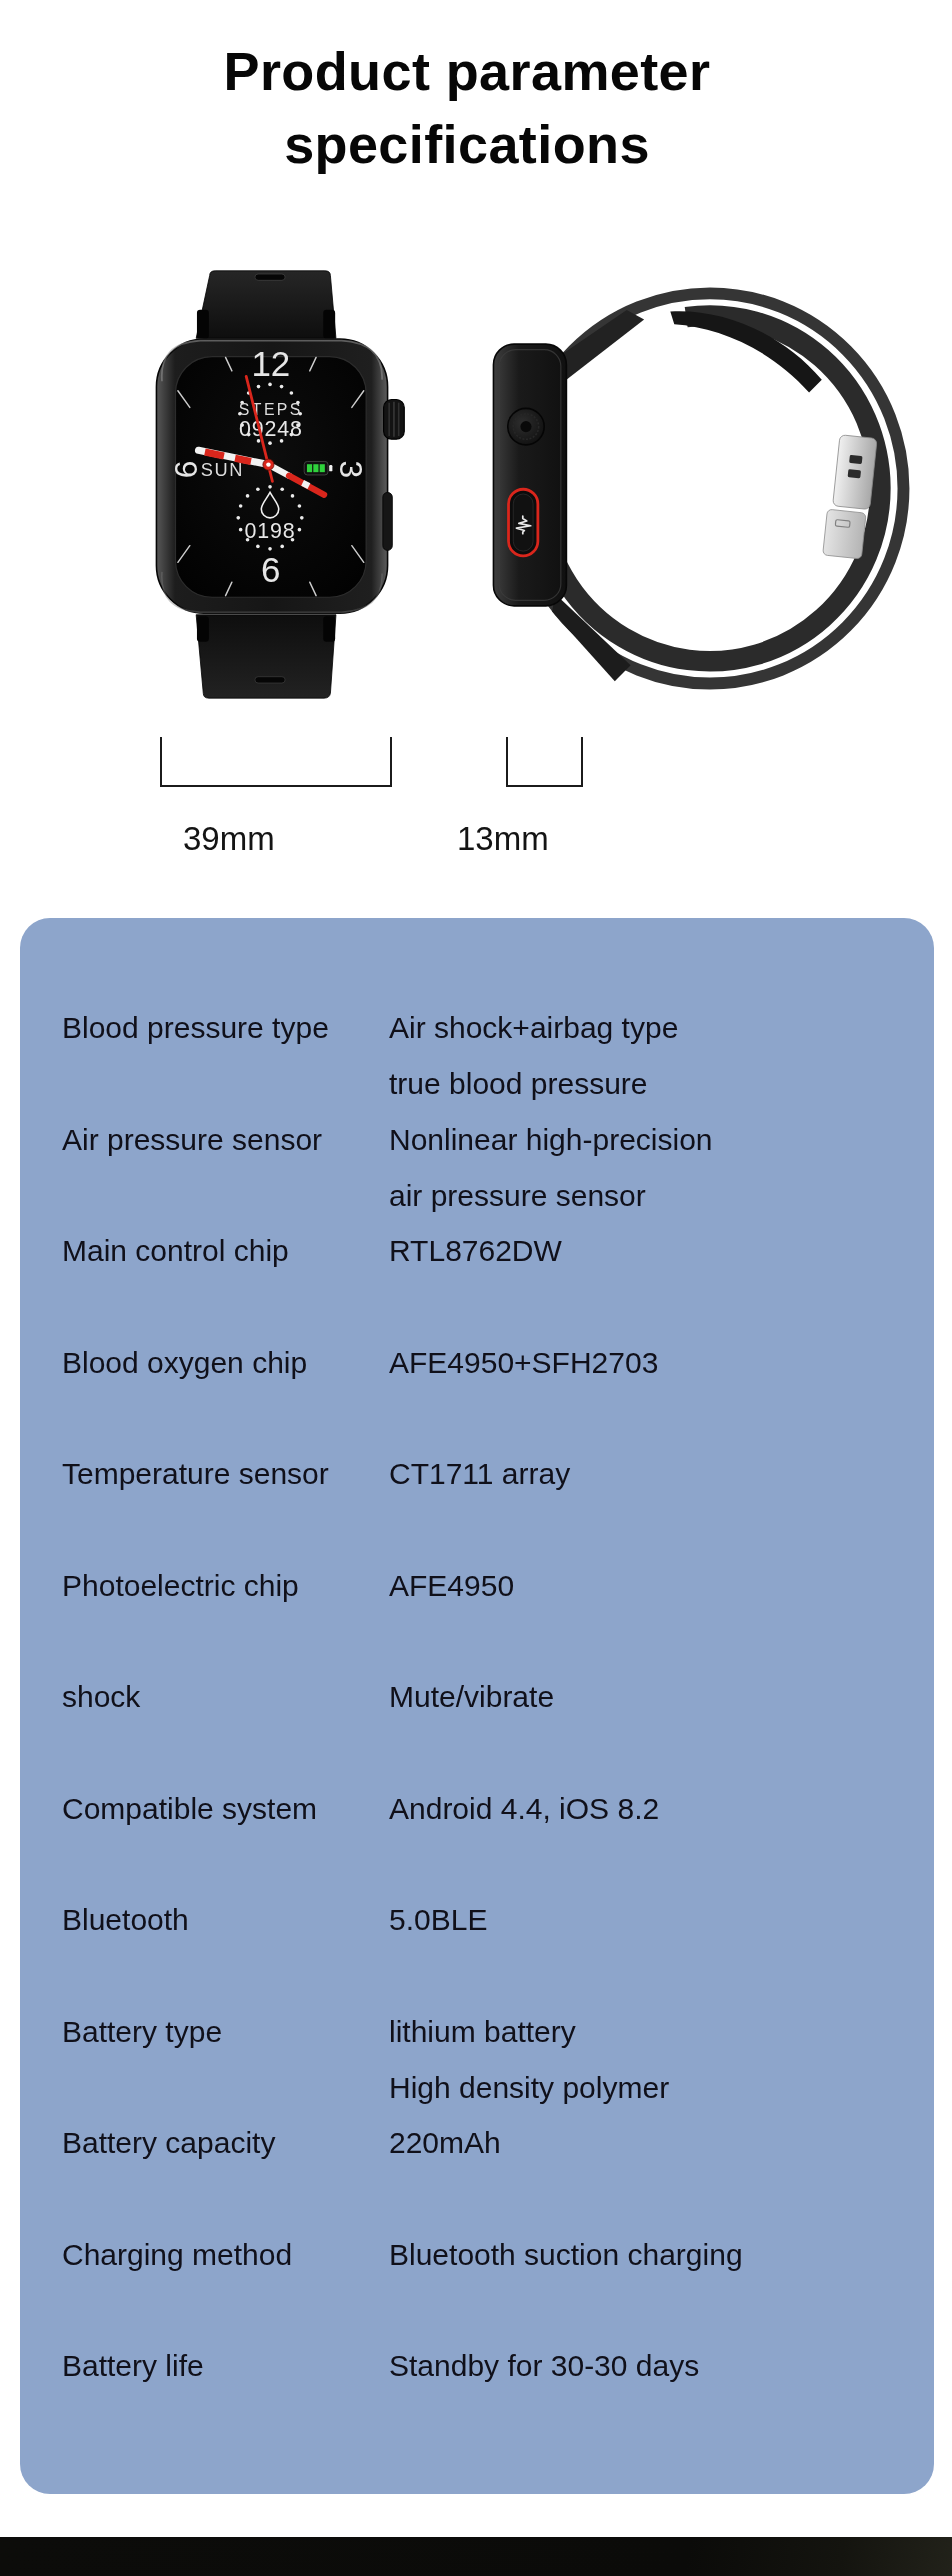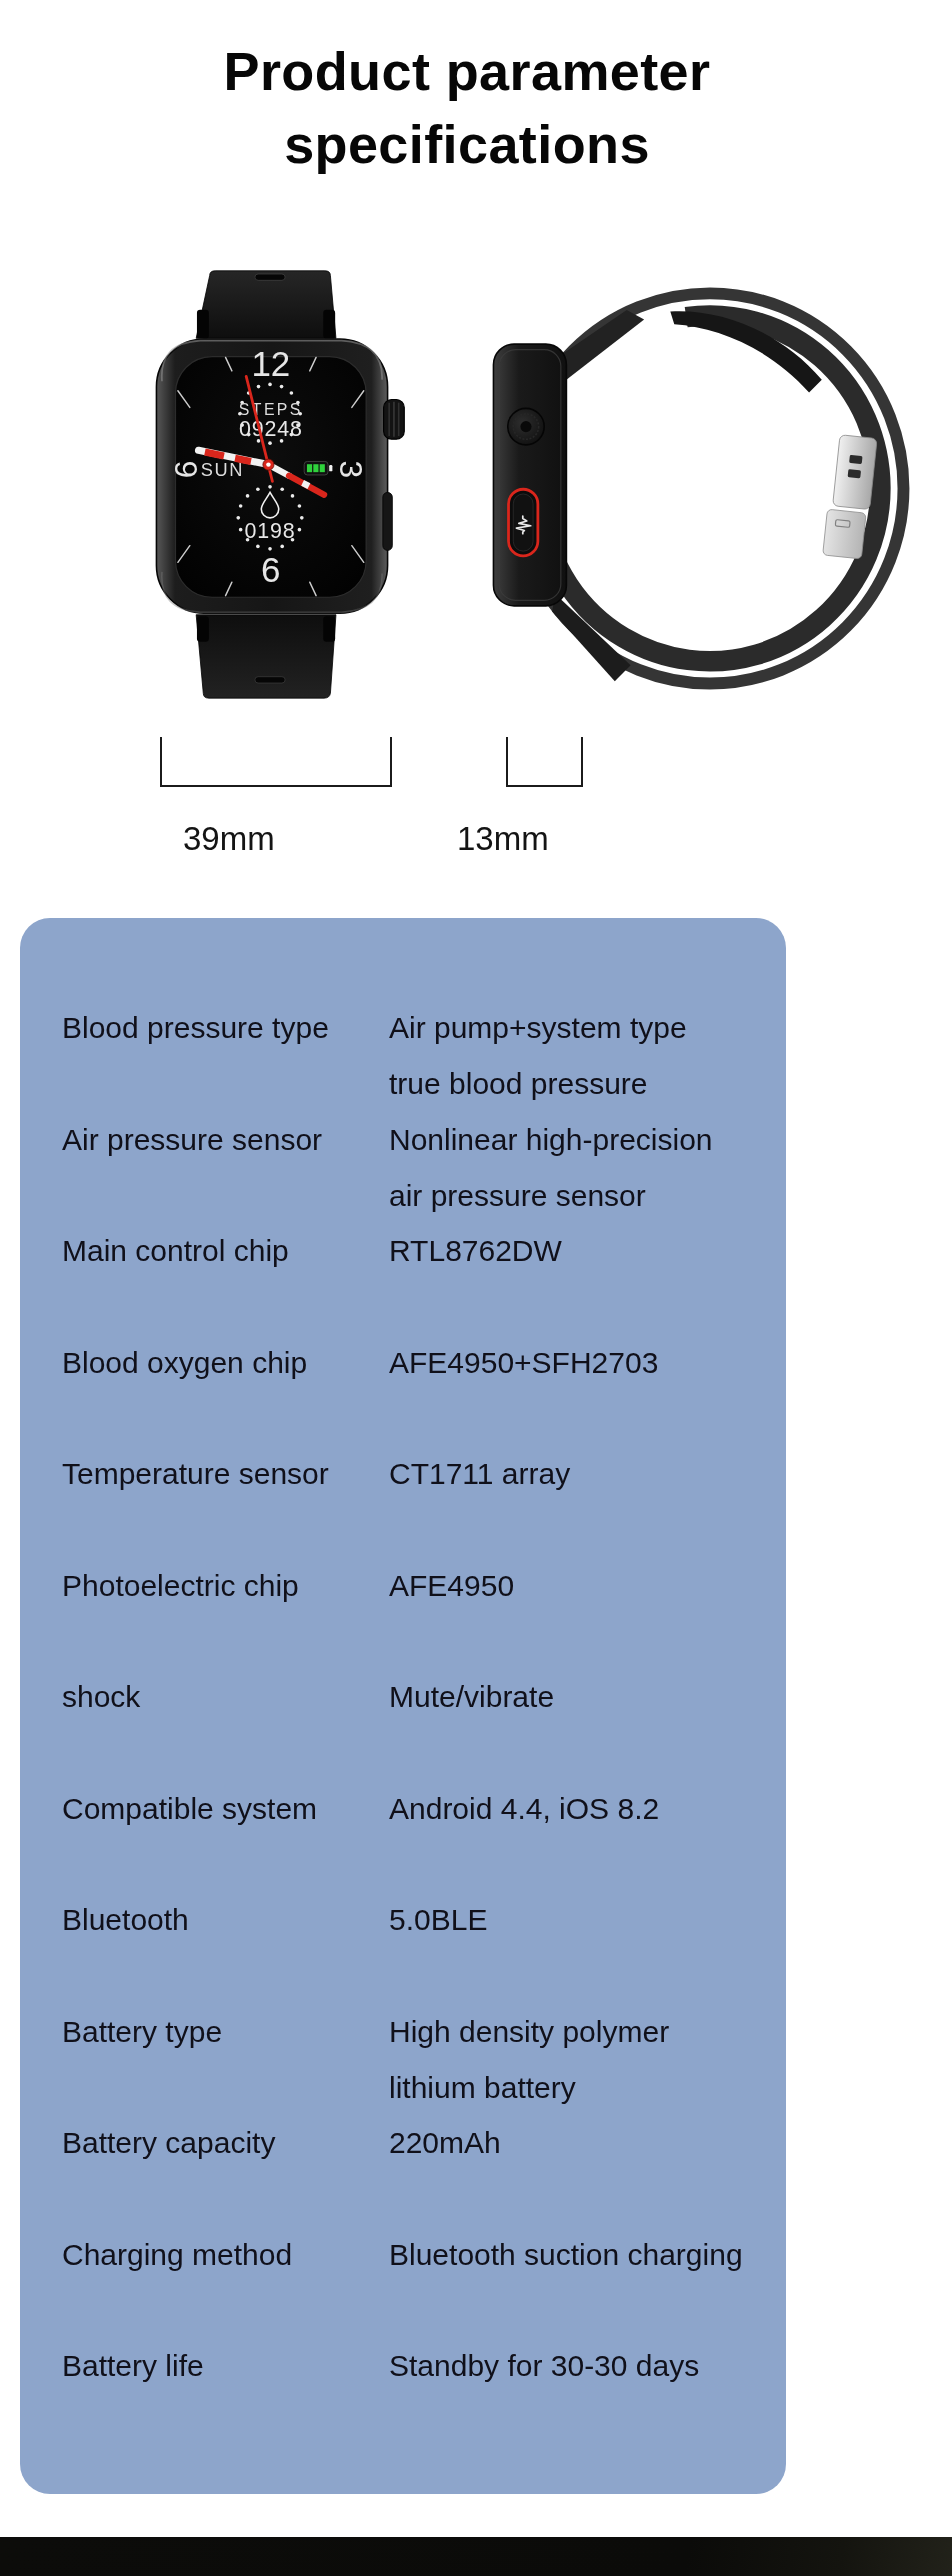--- a/index.html
+++ b/index.html
@@ -8,21 +8,21 @@
   
   .title{position:absolute;top:35px;left:0;width:934px;text-align:center;
          font-size:54px;line-height:73px;font-weight:bold;color:#070707;letter-spacing:0.4px;}
   .title span{display:block;}
   
   .figsvg{position:absolute;}
   
   .bracket{position:absolute;border:2.4px solid #1b1b1b;border-top:none;box-sizing:content-box;}
   .dim-label{position:absolute;width:175px;text-align:left;font-size:33px;color:#141414;}
   
-  .spec-panel{position:absolute;left:20px;top:918px;width:766px;height:1576px;
+  .spec-panel{position:absolute;left:20px;top:918px;width:914px;height:1576px;
               background:#8da5cb;border-radius:30px;}
   .spec-row{position:absolute;left:0;width:100%;}
   .spec-label{position:absolute;left:42px;top:0;font-size:30px;line-height:56px;color:#10101a;white-space:nowrap;}
   .spec-value{position:absolute;left:369px;top:0;font-size:30px;line-height:56px;color:#10101a;width:516px;}
   
   .bottom-strip{position:absolute;left:0;top:2537px;width:953px;height:39px;
                 background:linear-gradient(100deg,#0c0c0a 0%,#0b0b09 72%,#14140f 88%,#22221a 100%);}
   svg text{font-family:"Liberation Sans",sans-serif;}
 </style>
 </head>
@@ -214,21 +214,21 @@
   <div class="bracket" style="left:160px;top:737px;width:228px;height:48px;"></div>
   <div class="bracket" style="left:506px;top:737px;width:73px;height:48px;"></div>
   <div class="dim-label" style="left:183px;top:820px;">39mm</div>
   <div class="dim-label" style="left:457px;top:820px;">13mm</div>
 
   <div class="spec-panel">
 
     <div class="spec-row" style="top:82px;">
       <div class="spec-label">Blood pressure type</div>
       <div class="spec-value">
-        <div>Air pump+system type</div>
+        <div>Air shock+airbag type</div>
         <div>true blood pressure</div>
       </div>
     </div>
 
     <div class="spec-row" style="top:194px;">
       <div class="spec-label">Air pressure sensor</div>
       <div class="spec-value">
         <div>Nonlinear high-precision</div>
         <div>air pressure sensor</div>
       </div>
@@ -279,22 +279,22 @@
     <div class="spec-row" style="top:974px;">
       <div class="spec-label">Bluetooth</div>
       <div class="spec-value">
         <div>5.0BLE</div>
       </div>
     </div>
 
     <div class="spec-row" style="top:1086px;">
       <div class="spec-label">Battery type</div>
       <div class="spec-value">
+        <div>lithium battery</div>
         <div>High density polymer</div>
-        <div>lithium battery</div>
       </div>
     </div>
 
     <div class="spec-row" style="top:1197px;">
       <div class="spec-label">Battery capacity</div>
       <div class="spec-value">
         <div>220mAh</div>
       </div>
     </div>
 

